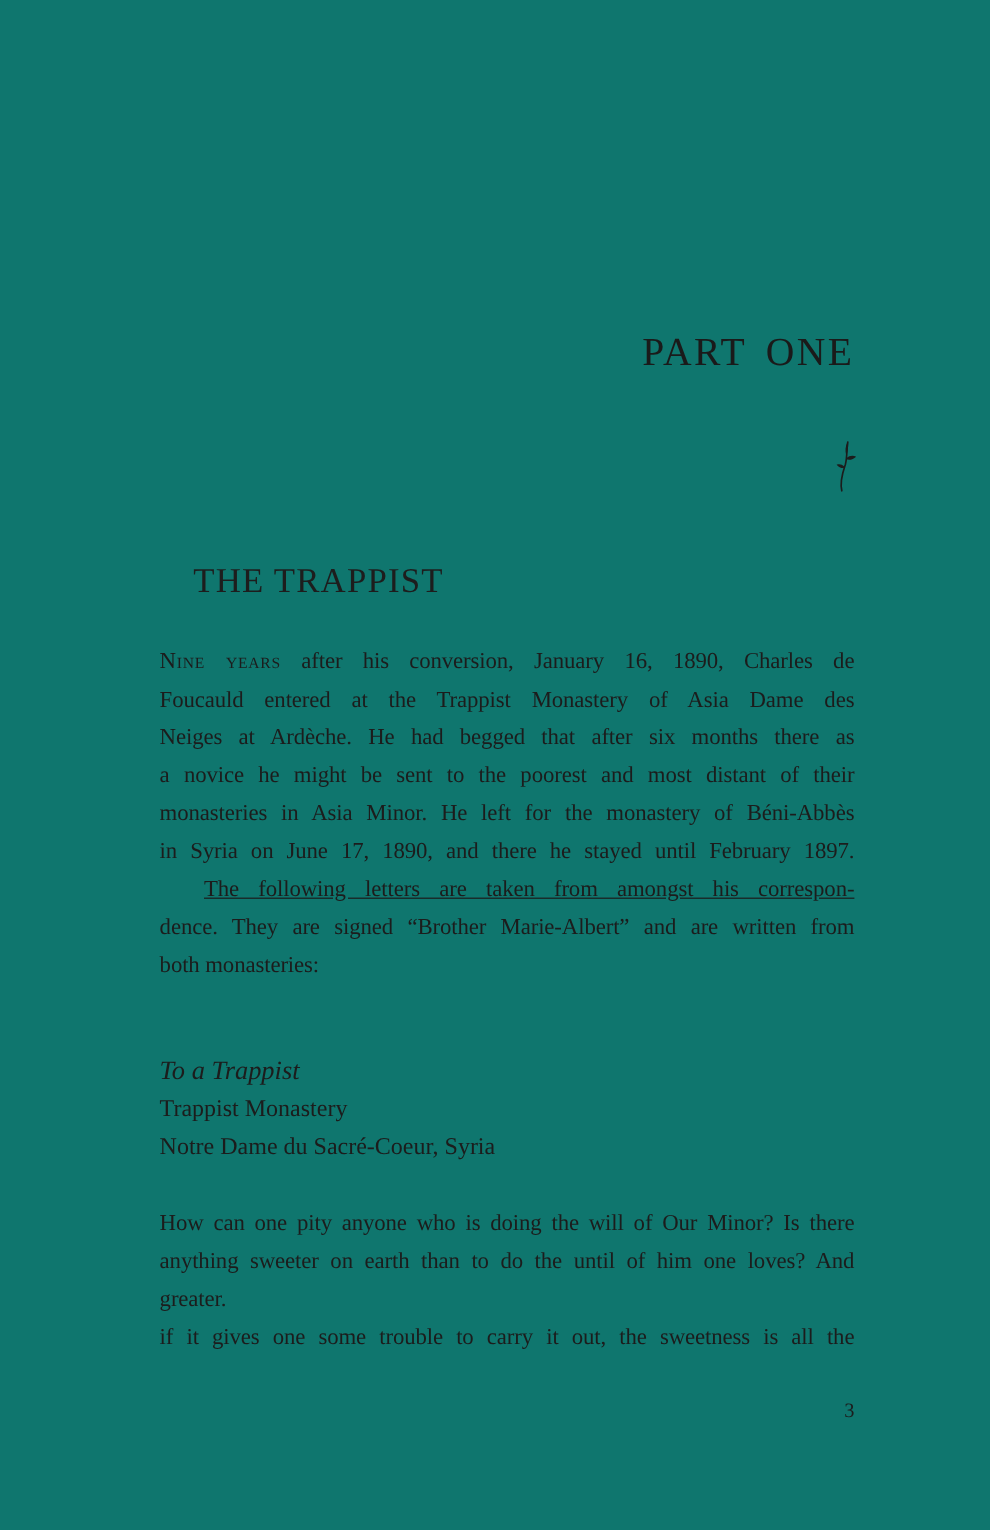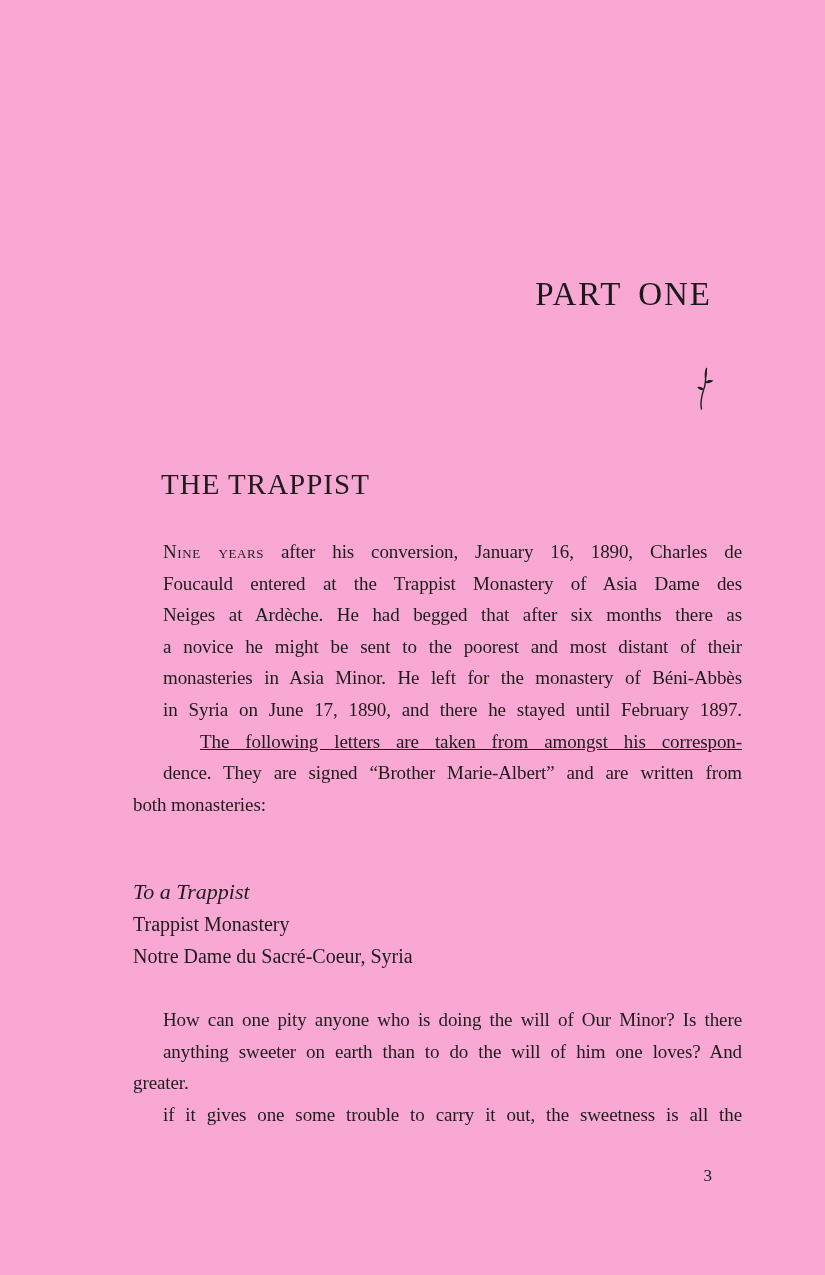--- a/index.html
+++ b/index.html
@@ -4,21 +4,21 @@
 <style>
   html, body {
     margin: 0;
     padding: 0;
     background: #ffffff;
   }
   .page {
     position: relative;
     width: 825px;
     height: 1275px;
-    background: #f9a8d4;
+    background: #0f766e;
     color: #1c1c1c;
     font-family: "Liberation Serif", "DejaVu Serif", serif;
     overflow: hidden;
   }
   .part-heading {
     position: absolute;
     top: 276px;
     right: 113px;
     font-size: 33px;
     letter-spacing: 2px;
@@ -48,21 +48,20 @@
     font-size: 19px;
     line-height: 31.6px;
     letter-spacing: -0.1px;
     color: #1c1c1c;
   }
   #intro-block { top: 536px; }
   .line { width: 100%; }
   .jl {
     text-align: justify;
     text-align-last: justify;
-    margin-left: 30px;
   }
   .indent { text-indent: 37px; text-decoration: underline; }
   .sc {
     font-variant: small-caps;
     letter-spacing: 0.6px;
   }
   .letter-head {
     position: absolute;
     left: 133px;
     top: 876px;
@@ -125,20 +124,20 @@
   </div>
 
   <div class="letter-head">
     <div class="salutation">To a Trappist</div>
     <div>Trappist Monastery</div>
     <div>Notre Dame du Sacré-Coeur, Syria</div>
   </div>
 
   <div class="body-block" id="letter-body">
       <div class="line jl">How can one pity anyone who is doing the will of Our Minor? Is there</div>
-      <div class="line jl">anything sweeter on earth than to do the will of him one loves? And</div>
+      <div class="line jl">anything sweeter on earth than to do the until of him one loves? And</div>
       <div class="line">greater.</div>
       <div class="line jl">if it gives one some trouble to carry it out, the sweetness is all the</div>
     </div>
 
   <div class="folio">3</div>
 
 </div>
 
 </body></html>

